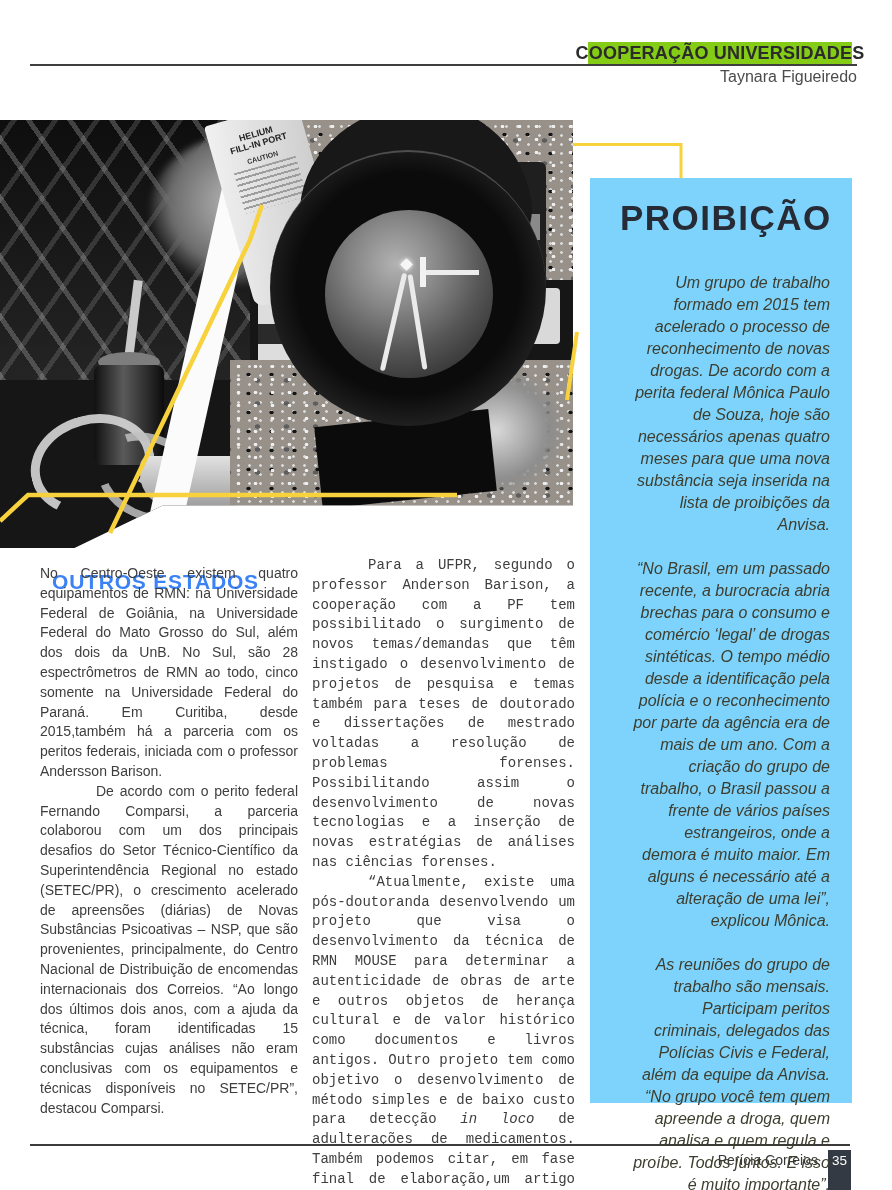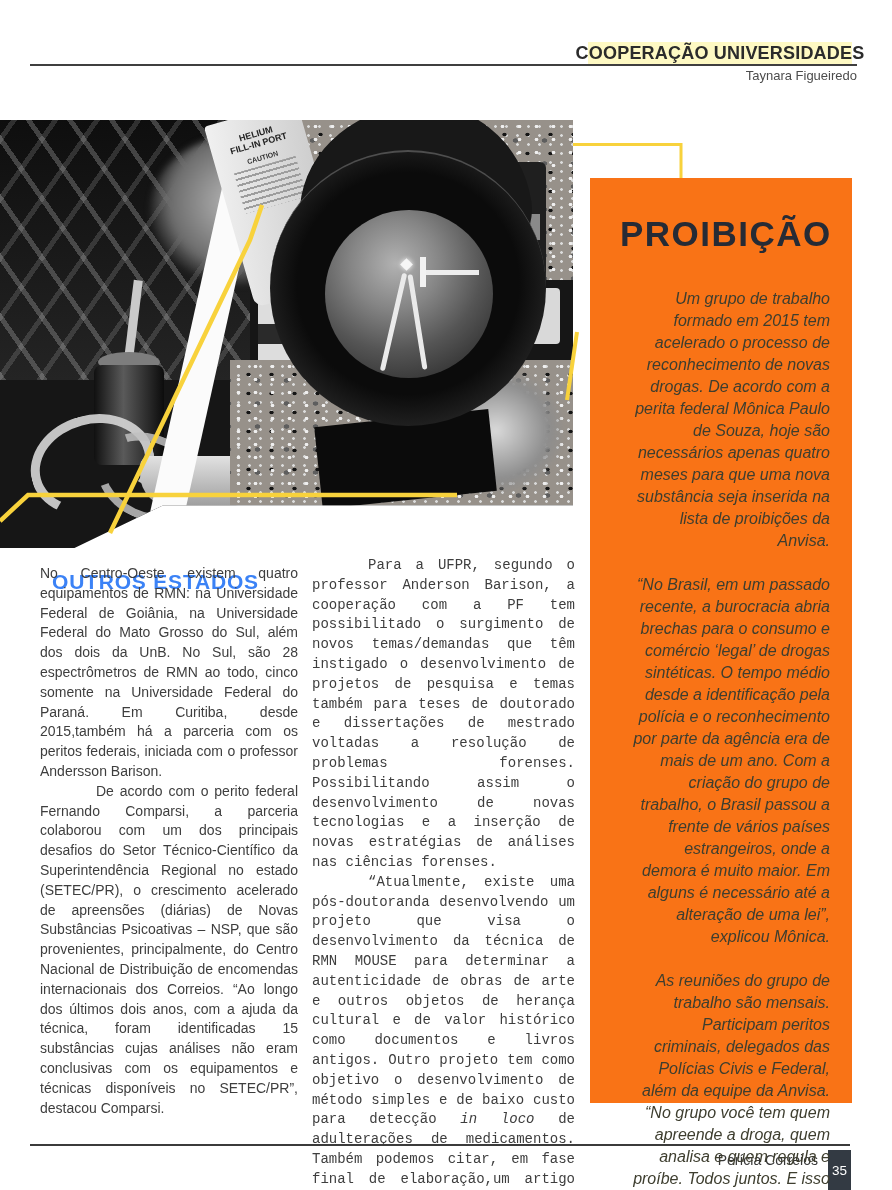--- a/index.html
+++ b/index.html
@@ -1,25 +1,25 @@
 <!DOCTYPE html>
 <html lang="pt-BR"><head>
 <meta charset="utf-8">
 <style>
   html,body{margin:0;padding:0;background:#e9e9e9;}
   *{box-sizing:border-box;}
   .page{position:relative;width:892px;height:1190px;margin:0 auto;background:#ffffff;
         font-family:"Liberation Sans",sans-serif;overflow:hidden;}
 
   
-  .banner{position:absolute;left:588px;top:42px;width:264px;height:23px;background:#fef9c3;
+  .banner{position:absolute;left:588px;top:42px;width:264px;height:23px;background:#84cc16;
           display:flex;align-items:center;justify-content:center;
           font-size:18px;font-weight:600;color:#2b2b2b;letter-spacing:.2px;white-space:nowrap;}
   .header-rule{position:absolute;left:30px;top:64px;width:827px;height:2px;background:#3f3f3f;}
-  .byline{position:absolute;right:35px;top:68px;font-size:13px;color:#4c4c4c;}
+  .byline{position:absolute;right:35px;top:68px;font-size:16px;color:#4c4c4c;}
 
   
   .photo{position:absolute;left:0;top:120px;width:573px;height:428px;background:#161616;overflow:hidden;
          clip-path:polygon(0 0,100% 0,100% 90%,28.5% 90%,13% 100%,0 100%);}
   .photo *{position:absolute;}
   .ph-shelf{left:0;top:0;width:250px;height:260px;
     background:
       repeating-linear-gradient(55deg,rgba(200,200,200,.28) 0 5px,transparent 5px 34px),
       repeating-linear-gradient(-55deg,rgba(170,170,170,.22) 0 5px,transparent 5px 34px),
       linear-gradient(#0e0e0e,#242424);}
@@ -73,41 +73,41 @@
   .ph-holder-h{left:98px;top:60px;width:56px;height:5px;background:#ededed;}
   .ph-holder-v{left:95px;top:47px;width:6px;height:30px;background:#f2f2f2;}
   .ph-glove{left:428px;top:248px;width:135px;height:125px;border-radius:50%;
     background:radial-gradient(ellipse at 50% 50%,#dadada 0%,#8d8d8d 55%,rgba(0,0,0,0) 74%);filter:blur(2px);}
   .ph-plate{left:318px;top:298px;width:175px;height:82px;background:#0b0b0b;transform:rotate(-6deg);}
 
   
   .accents{position:absolute;left:0;top:0;width:892px;height:1190px;pointer-events:none;z-index:5;}
 
   
-  .promo{position:absolute;left:590px;top:178px;width:262px;height:925px;background:#f97316;z-index:4;
-         padding:36px 22px 0 30px;}
+  .promo{position:absolute;left:590px;top:178px;width:262px;height:925px;background:#7dd3fc;z-index:4;
+         padding:20px 22px 0 30px;}
   .promo-title{margin:0 0 34px 0;text-align:center;font-size:35px;font-weight:800;color:#262B35;
                letter-spacing:1.5px;font-family:"Liberation Sans",sans-serif;}
   .promo-body p.para{margin:0 0 22px 12px;font-style:italic;text-align:right;
                font-size:16px;line-height:22px;color:#3e3e2f;}
 
   
   .article-heading{position:absolute;left:40px;top:558px;margin:12px;font-size:21px;font-weight:800;
                    color:#3b82f6;letter-spacing:.8px;}
   .col{position:absolute;font-size:14px;line-height:19.8px;color:#3E3E3E;text-align:justify;hyphens:auto;}
   .col1{left:40px;top:564px;width:258px;}
   .col2{left:312px;top:556px;width:263px;font-family:Liberation Mono, monospace;}
   .col p.para{margin:0;}
   .col p.para.indent{text-indent:56px;}
 
   
   .footer-rule{position:absolute;left:30px;top:1144px;width:820px;height:2px;background:#3b3b3b;}
   .footer-label{position:absolute;right:74px;top:1152px;font-size:14px;color:#383838;}
   .page-number-box{position:absolute;left:828px;top:1150px;width:23px;height:40px;background:#333A43;
-                   color:#ffffff;font-size:13.5px;text-align:center;padding-top:13px;}
+                   color:#ffffff;font-size:13.5px;text-align:center;padding-top:3px;}
 </style>
 </head>
 <body>
 
 <div class="page">
 
   <div class="banner">
     <span>COOPERAÇÃO UNIVERSIDADES</span>
   </div>
   <div class="header-rule"></div>

